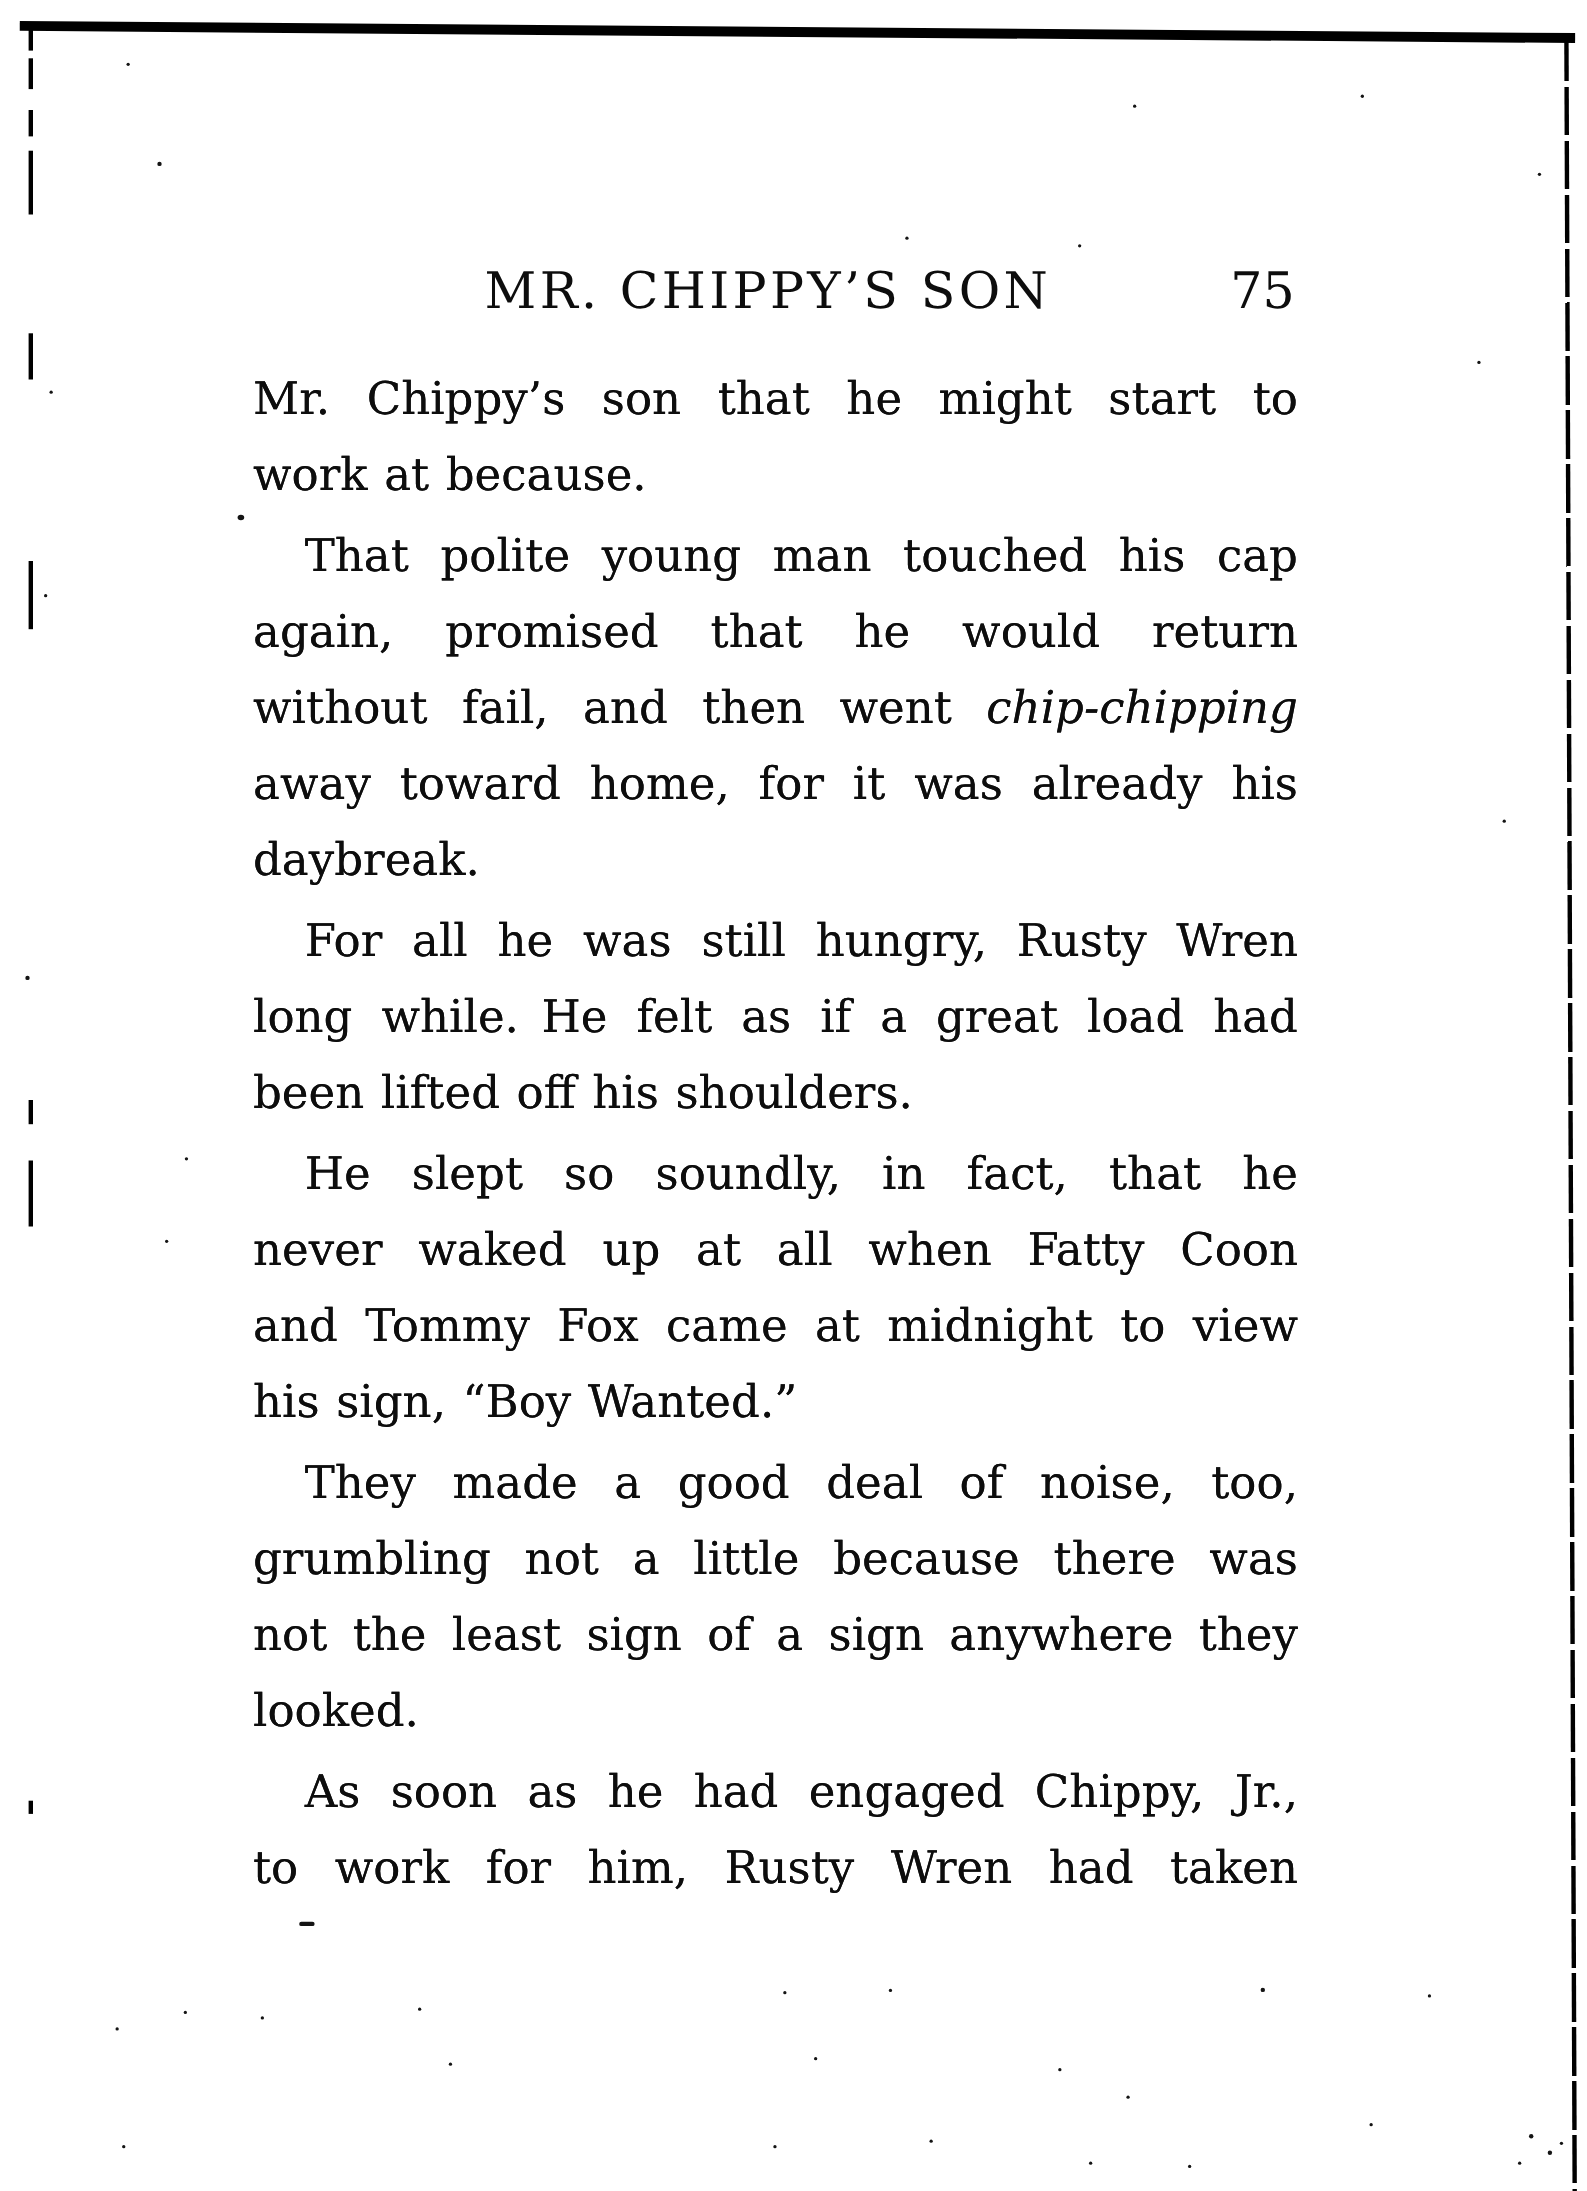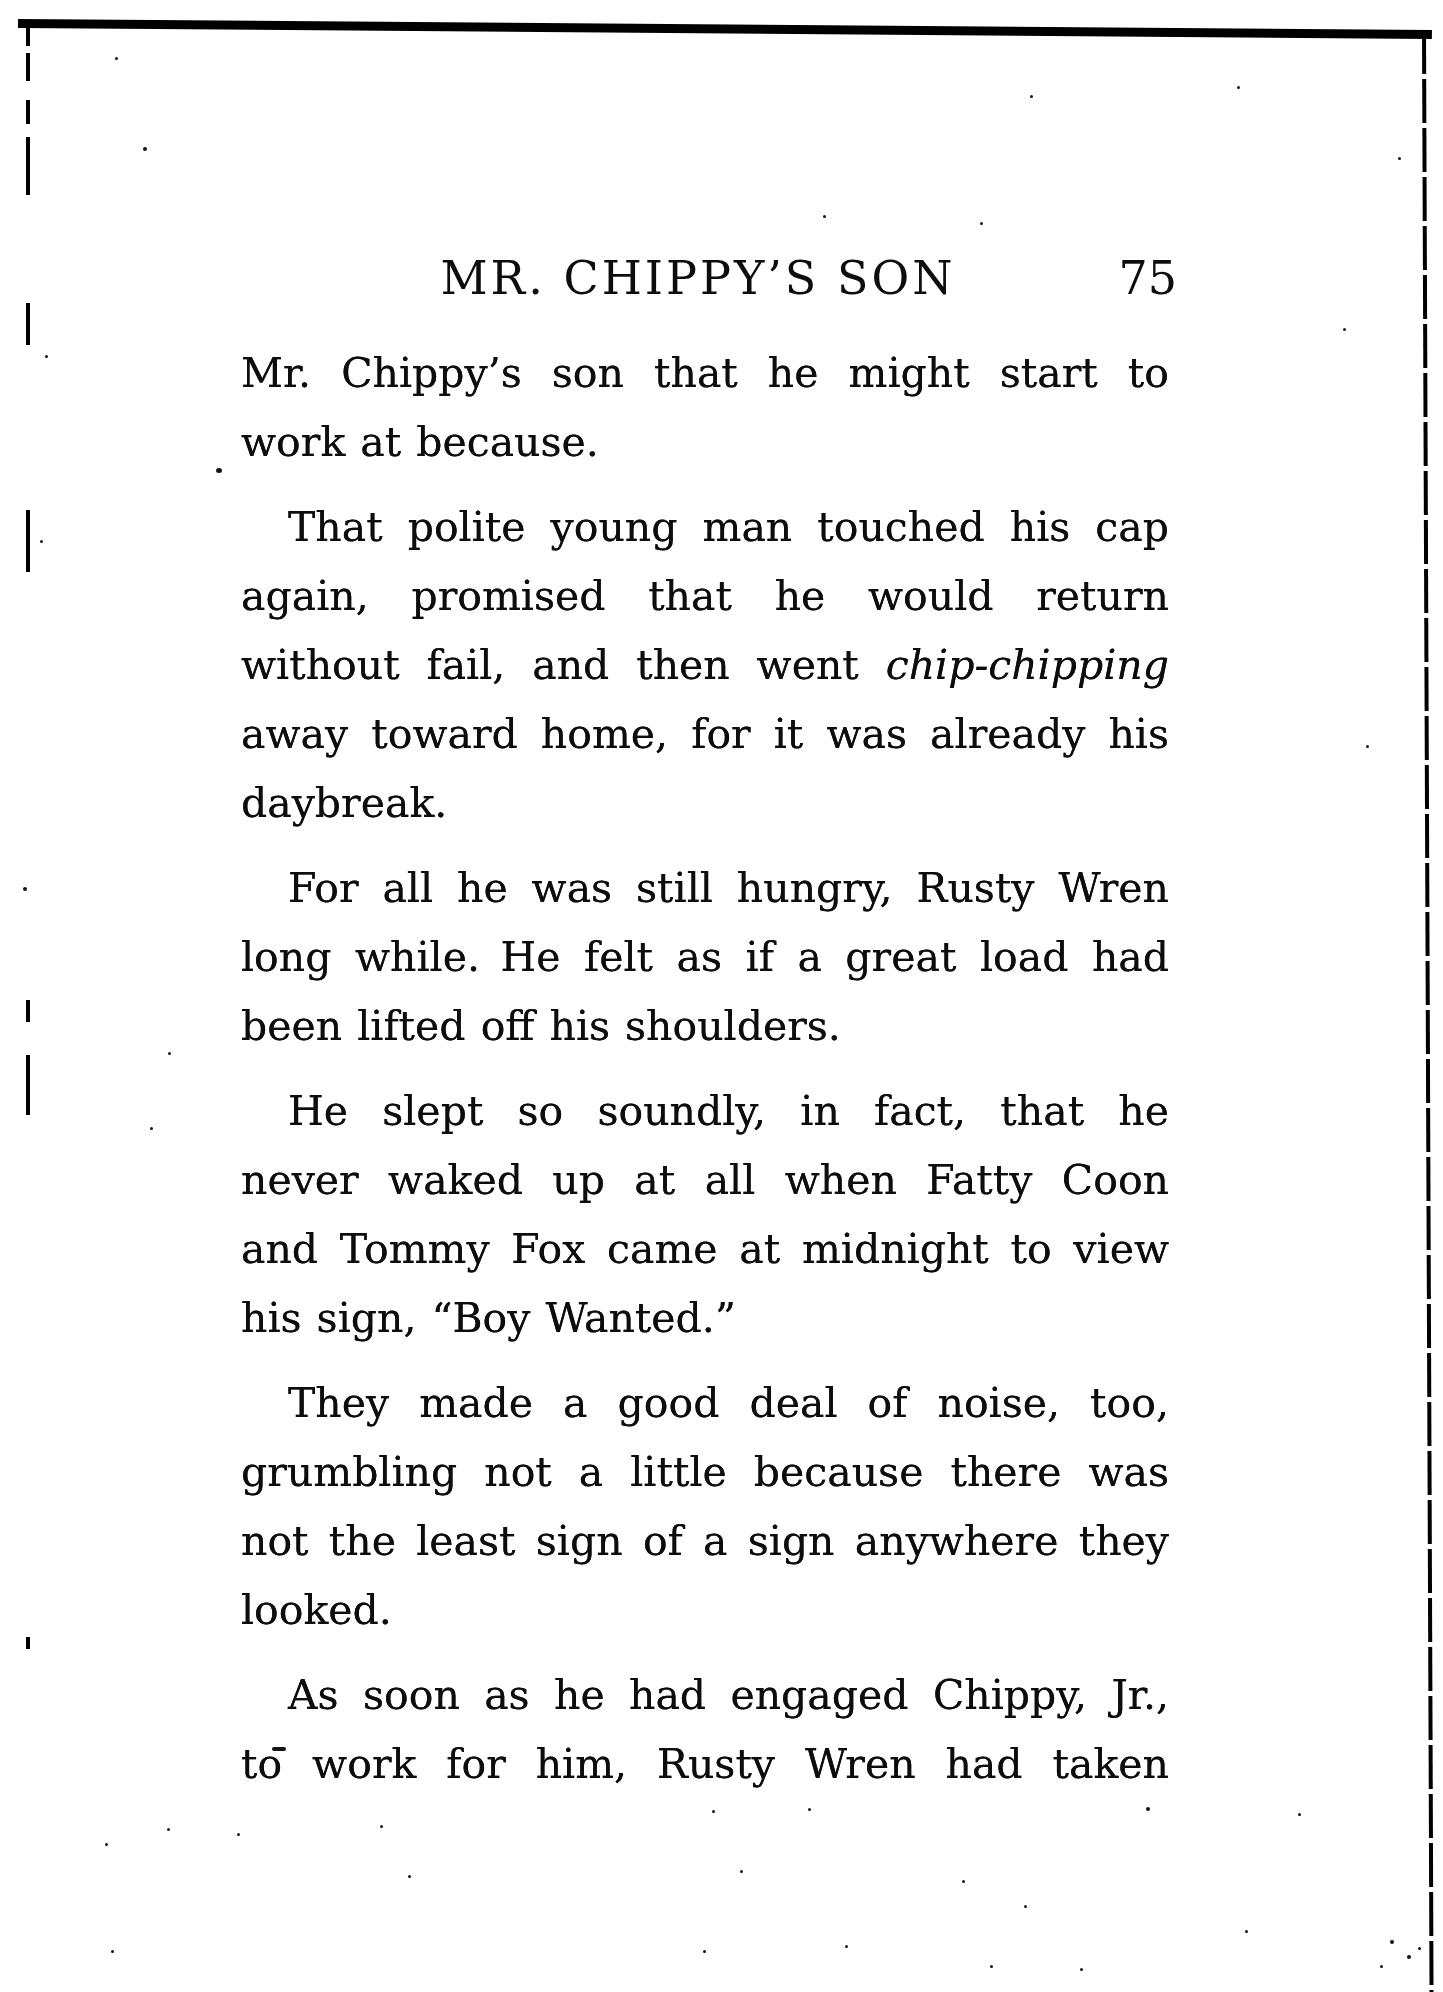--- a/index.html
+++ b/index.html
@@ -22,37 +22,37 @@
     width:4px; height:1962px;
     background:repeating-linear-gradient(180deg,#000 0 44px,transparent 44px 49px);
     transform:rotate(-0.22deg); transform-origin:top center;
   }
   .left-mark {
     position:absolute; left:26px; width:4px; background:#000;
   }
   .speck { position:absolute; background:#141414; border-radius:50%; }
   
   .header-row {
-    position:absolute; left:225px; top:246px; width:960px; height:64px;
+    position:absolute; left:225px; top:232px; width:960px; height:64px;
   }
   .header-title {
     position:absolute; left:0; right:0; text-align:center;
     margin-left:-14px;
     font-size:46px; letter-spacing:3px; line-height:64px;
     white-space:nowrap;
   }
   .page-number {
     position:absolute; right:8px; top:0;
     font-size:46px; line-height:64px;
   }
   
   .text-body {
     position:absolute; left:225px; top:323px; width:960px;
   }
-  .para { margin:16px; }
+  .para { margin:5px; }
   .line {
     height:69px; line-height:69px;
     font-size:41px;
     word-spacing:2px;
     text-align:left;
     white-space:normal;
     text-shadow:0 0 0.5px rgba(0,0,0,0.85);
   }
   .line.just { text-align:justify; text-align-last:justify; }
   .line.ind  { padding-left:47px; }

